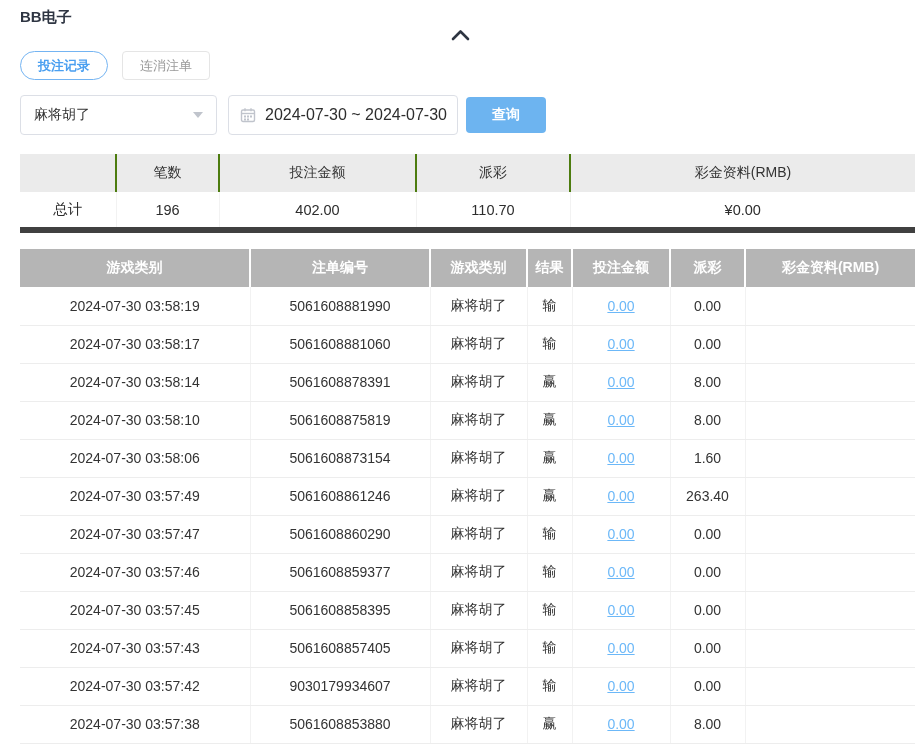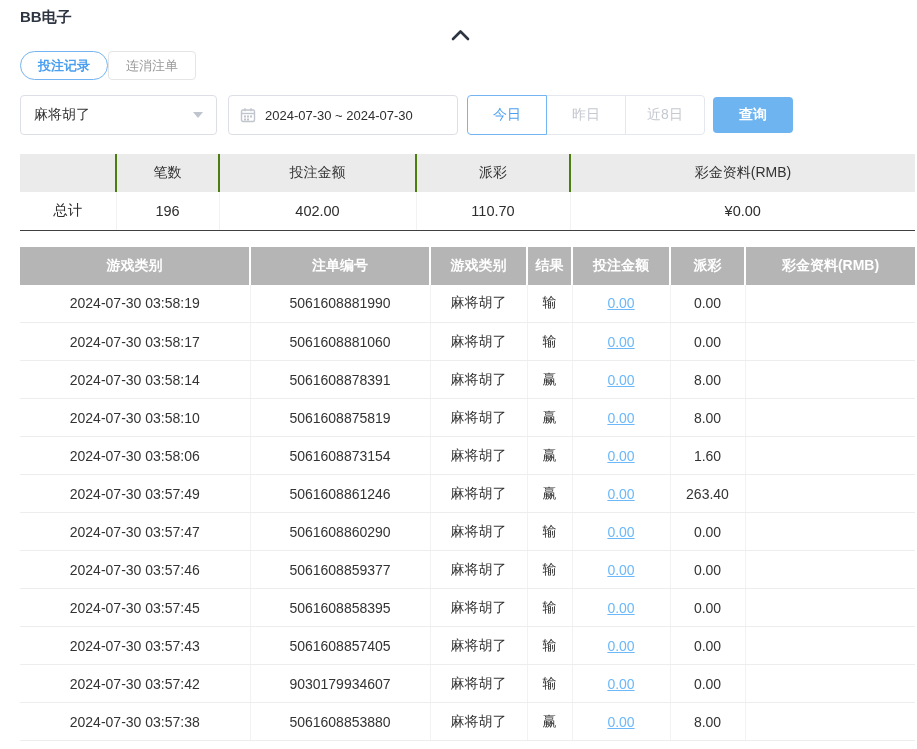--- a/index.html
+++ b/index.html
@@ -7,54 +7,54 @@
     font-family: "Liberation Sans", "DejaVu Sans", sans-serif; color: #333; }
   .page { padding: 8px 0 0 20px; width: 917px; }
 
   
   .title-row { display: flex; justify-content: space-between;
     padding-right: 16px; height: 24px; flex-direction: column; }
   .panel-title { font-size: 15px; font-weight: bold; color: #2e3542; }
   .collapse-btn { background: none; border: none; cursor: pointer; padding: 2px; line-height: 0; }
 
   
-  .tabs { display: flex; margin-top: 19px; }
+  .tabs { display: flex; gap: 14px; margin-top: 19px; }
   .tab { height: 29px; padding: 0 17px; font-size: 13px; line-height: 27px;
     background: #fff; border: 1px solid #e5e5e5; border-radius: 4px; color: #999; cursor: pointer; }
   .tab.active { color: #4a9ff0; border-color: #74b4f2; border-radius: 15px; font-weight: bold; }
 
   
   .filters { display: flex; align-items: center; margin-top: 15px; }
   .select-box { width: 197px; height: 40px; border: 1px solid #dcdfe6; border-radius: 4px;
     display: flex; align-items: center; justify-content: space-between; padding: 0 13px;
     font-size: 14px; color: #333; cursor: pointer; background: #fff; }
   .caret-down { width: 0; height: 0; border-left: 5px solid transparent;
     border-right: 5px solid transparent; border-top: 6px solid #c0c4cc; }
   .date-box { margin-left: 11px; width: 230px; height: 40px; border: 1px solid #dcdfe6;
     border-radius: 4px; display: flex; align-items: center; gap: 9px; padding: 0 11px;
-    font-size: 13px; color: #2d2d2d; cursor: pointer; background: #fff; white-space: nowrap; }
+    font-size: 16px; color: #2d2d2d; cursor: pointer; background: #fff; white-space: nowrap; }
   .btn-group { display: flex; margin-left: 9px; }
   .qbtn { width: 80px; height: 40px; background: #fff; border: 1px solid #e4e7ed;
     color: #c4c8cf; font-size: 14px; cursor: pointer; margin-left: -1px;
     font-family: inherit; }
   .qbtn:first-child { margin-left: 0; border-radius: 4px 0 0 4px; }
   .qbtn:last-child { border-radius: 0 4px 4px 0; }
   .qbtn.active { border-color: #74b4f2; color: #4a9ff0; position: relative; z-index: 2; }
   .search-btn { margin-left: 8px; width: 80px; height: 36px; background: #6db4f0;
     border: none; border-radius: 4px; color: #fff; font-size: 14px; font-weight: bold;
     cursor: pointer; font-family: inherit; }
 
   
   table { border-collapse: collapse; table-layout: fixed; width: 895px; }
   .summary-table { margin-top: 19px; }
   .summary-table th { background: #ebebeb; height: 38px; font-size: 14px; font-weight: normal;
     color: #333; text-align: center; border-right: 2px solid #4d7c0f; }
   .summary-table th:last-child { border-right: none; }
   .summary-table td { height: 38px; text-align: center; font-size: 14.5px; color: #2d2d2d;
-    border-bottom: 1px solid #404040; border-right: 1px solid #f2f2f2; background: #fff; margin-top: 33px; }
+    border-bottom: 6px solid #404040; border-right: 1px solid #f2f2f2; background: #fff; margin-top: 33px; }
   .summary-table td:last-child { border-right: none; }
 
   .records-table { margin-top: 16px; }
   .records-table th { background: #b5b5b5; height: 38px; font-size: 14px; font-weight: 600;
     color: #fff; text-align: center; border-right: 2px solid #fff; }
   .records-table th:last-child { border-right: none; }
   .records-table td { height: 38px; text-align: center; font-size: 14px; color: #333;
     border-bottom: 1px solid #ededed; border-right: 1px solid #f2f2f2; background: #fff; }
   .records-table td:last-child { border-right: none; }
   .bet-link { color: #6cb8f8; text-decoration: underline; cursor: pointer; }
@@ -94,25 +94,20 @@
             <line x1="11" y1="1.2" x2="11" y2="4.2" stroke="#c0c4cc" stroke-width="1.4"></line>
             <rect x="4" y="8.5" width="2" height="2" fill="#c0c4cc"></rect>
             <rect x="7" y="8.5" width="2" height="2" fill="#c0c4cc"></rect>
             <rect x="10" y="8.5" width="2" height="2" fill="#c0c4cc"></rect>
             <rect x="4" y="11.5" width="2" height="2" fill="#c0c4cc"></rect>
             <rect x="7" y="11.5" width="2" height="2" fill="#c0c4cc"></rect>
           </svg>
       </span>
       <span>2024-07-30 ~ 2024-07-30</span>
     </div>
-    <div class="btn-group">
-      <button class="qbtn active">今日</button>
-      <button class="qbtn">昨日</button>
-      <button class="qbtn">近8日</button>
-    </div>
     <button class="search-btn">查询</button>
   </div>
 
   <table class="summary-table">
     <colgroup>
         <col style="width:96px">
         <col style="width:103px">
         <col style="width:197px">
         <col style="width:154px">
         <col style="width:345px">

